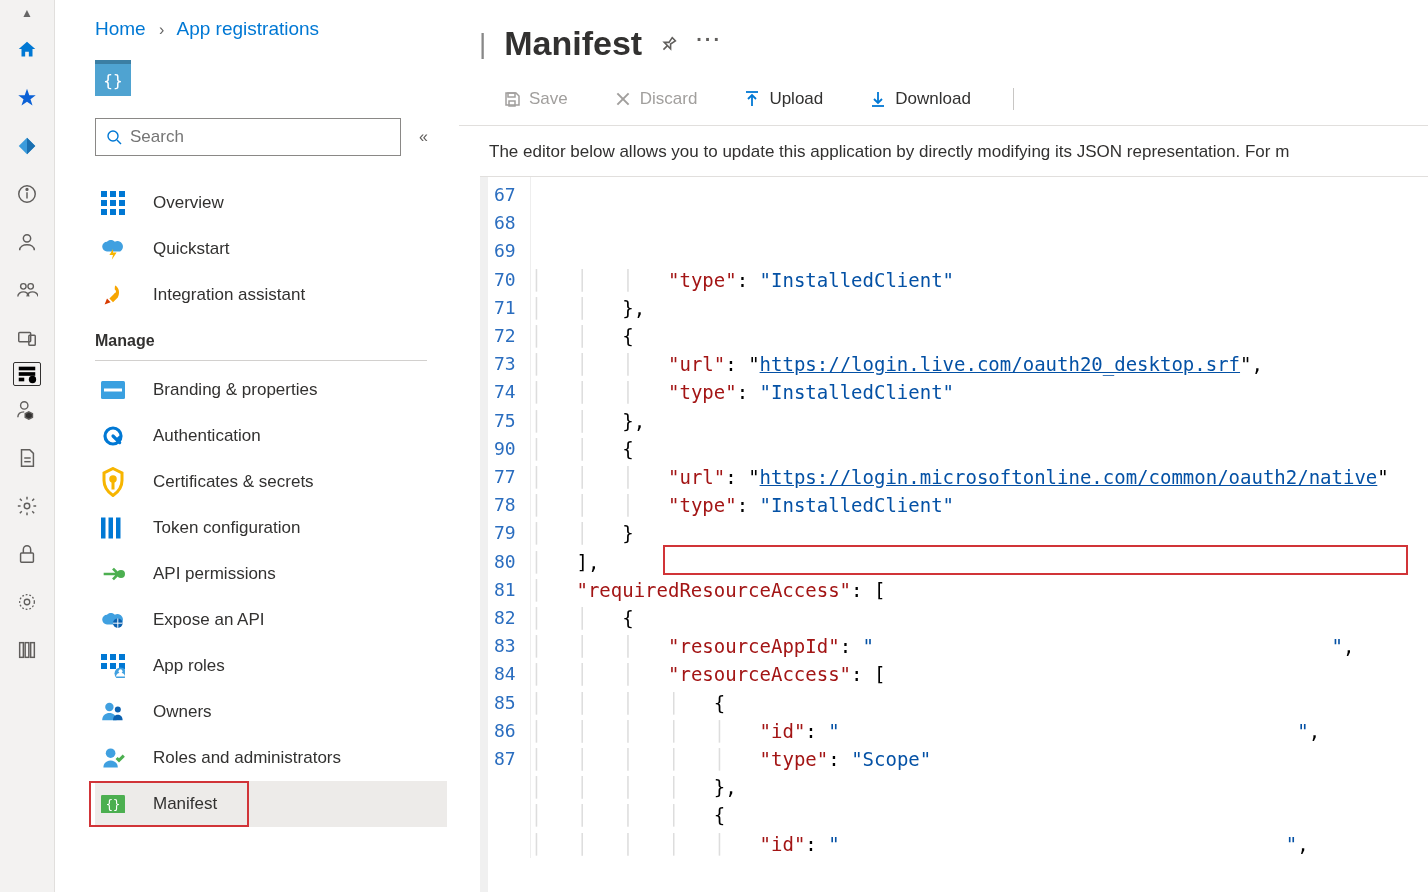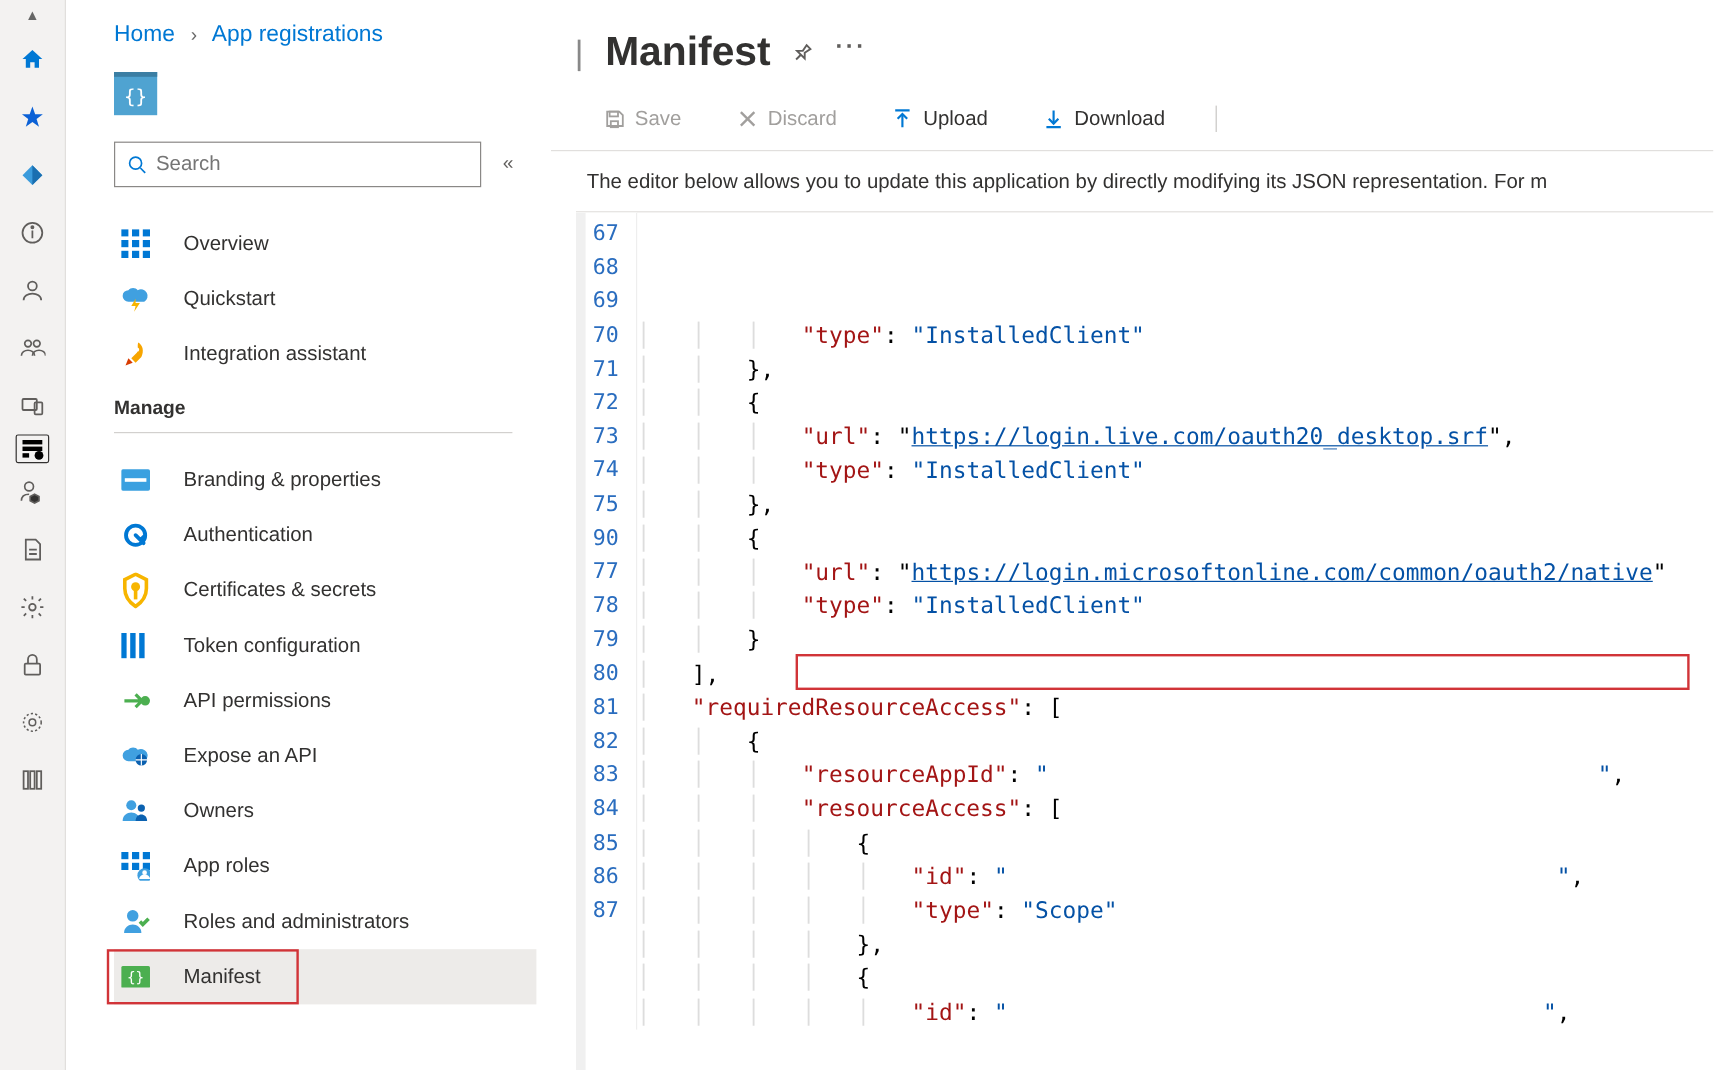--- a/index.html
+++ b/index.html
@@ -26,21 +26,21 @@
   .search-row { display: flex; align-items: center; gap: 14px; margin-bottom: 24px; }
   .search-box { flex: 1; display: flex; align-items: center; border: 1px solid #8a8886; height: 38px; padding: 12px 10px; max-width: 306px; }
   .search-box svg { width: 16px; height: 16px; color: #0078d4; margin-right: 8px; }
   .search-box input { border: none; outline: none; font-size: 17px; flex: 1; color: #605e5c; }
   .collapse-btn { color: #605e5c; font-size: 16px; cursor: pointer; padding: 4px; }
   
   .nav-list { }
   .nav-item { display: flex; align-items: center; height: 46px; cursor: pointer; padding: 0 6px; font-size: 17px; color: #323130; gap: 16px; }
   .nav-item .nav-icon { width: 24px; height: 24px; display: flex; align-items: center; justify-content: center; margin-right: 12px; }
   .nav-item.sel { background: #edebe9; }
-  .nav-section { font-weight: 600; font-size: 16px; padding: 14px 0 10px 0; border-bottom: 1px solid #d2d0ce; margin-bottom: 16px; margin-right: 20px; }
+  .nav-section { font-weight: 600; font-size: 16px; padding: 14px 0 10px 0; border-bottom: 1px solid #d2d0ce; margin-bottom: 6px; margin-right: 20px; }
   
   .nav-manifest-wrap { position: relative; }
   .red-highlight-1 { position: absolute; border: 2.5px solid #d13438; left: 36px; right: 200px; top: 0; bottom: 0; pointer-events: none; }
   
   
   .main { flex: 1; display: flex; flex-direction: column; overflow: hidden; border-left: 1px solid #e1dfdd; }
   .page-title-row { display: flex; align-items: center; padding: 24px 0 14px 20px; gap: 18px; }
   .page-title-prefix { font-size: 28px; color: #888; font-weight: 300; }
   .page-title { font-size: 34px; font-weight: 600; color: #323130; }
   .pin-btn, .more-btn { cursor: pointer; color: #605e5c; display: flex; align-items: center; }
@@ -283,44 +283,44 @@
               <svg viewBox="0 0 20 16">
                 <path d="M5 12a4 4 0 010-8c1.5-2 5-2 6.5 0A4 4 0 0116 12H5z" fill="#40a0e0"></path>
                 <circle cx="14" cy="11" r="4" fill="#0b61b0"></circle>
                 <path d="M10 11h8M14 7v8" stroke="#fff" stroke-width="0.8"></path>
               </svg>
             </span>
           <span>Expose an API</span>
         </div>
         <div class="nav-item">
           <span class="nav-icon">
-              <svg viewBox="0 0 20 18">
-                <circle cx="7" cy="5" r="3.5" fill="#40a0e0"></circle>
-                <path d="M1 16c0-4 3-6 6-6s6 2 6 6" fill="#40a0e0"></path>
-                <circle cx="14" cy="7" r="2.5" fill="#0b61b0"></circle>
-                <path d="M10 16c0-3 2-4.5 4-4.5s4 1.5 4 4.5" fill="#0b61b0"></path>
-              </svg>
-            </span>
-          <span>Owners</span>
-        </div>
-        <div class="nav-item">
-          <span class="nav-icon">
               <svg viewBox="0 0 16 16" fill="#0078d4">
                 <rect x="0" y="0" width="4" height="4"></rect>
                 <rect x="6" y="0" width="4" height="4"></rect>
                 <rect x="12" y="0" width="4" height="4"></rect>
                 <rect x="0" y="6" width="4" height="4"></rect>
                 <rect x="6" y="6" width="4" height="4"></rect>
                 <rect x="12" y="6" width="4" height="4"></rect>
                 <circle cx="13" cy="13" r="4" fill="#40a0e0"></circle>
                 <circle cx="13" cy="11.5" r="1.3" fill="#fff"></circle>
                 <path d="M10 15c0-1.5 1.5-2.5 3-2.5s3 1 3 2.5" fill="#fff"></path>
               </svg>
             </span>
           <span>App roles</span>
+        </div>
+        <div class="nav-item">
+          <span class="nav-icon">
+              <svg viewBox="0 0 20 18">
+                <circle cx="7" cy="5" r="3.5" fill="#40a0e0"></circle>
+                <path d="M1 16c0-4 3-6 6-6s6 2 6 6" fill="#40a0e0"></path>
+                <circle cx="14" cy="7" r="2.5" fill="#0b61b0"></circle>
+                <path d="M10 16c0-3 2-4.5 4-4.5s4 1.5 4 4.5" fill="#0b61b0"></path>
+              </svg>
+            </span>
+          <span>Owners</span>
         </div>
         <div class="nav-item">
           <span class="nav-icon">
               <svg viewBox="0 0 20 20">
                 <circle cx="8" cy="6" r="4" fill="#40a0e0"></circle>
                 <path d="M2 18c0-4 3-6 6-6s6 2 6 6" fill="#40a0e0"></path>
                 <path d="M13 10l2 2 4-4" stroke="#4caf50" stroke-width="2.5" fill="none"></path>
               </svg>
             </span>
           <span>Roles and administrators</span>

